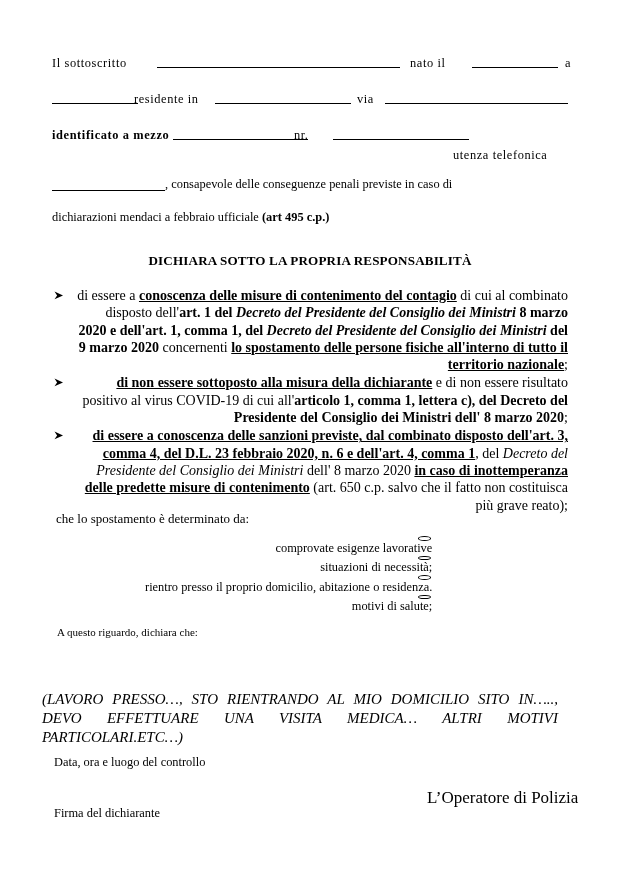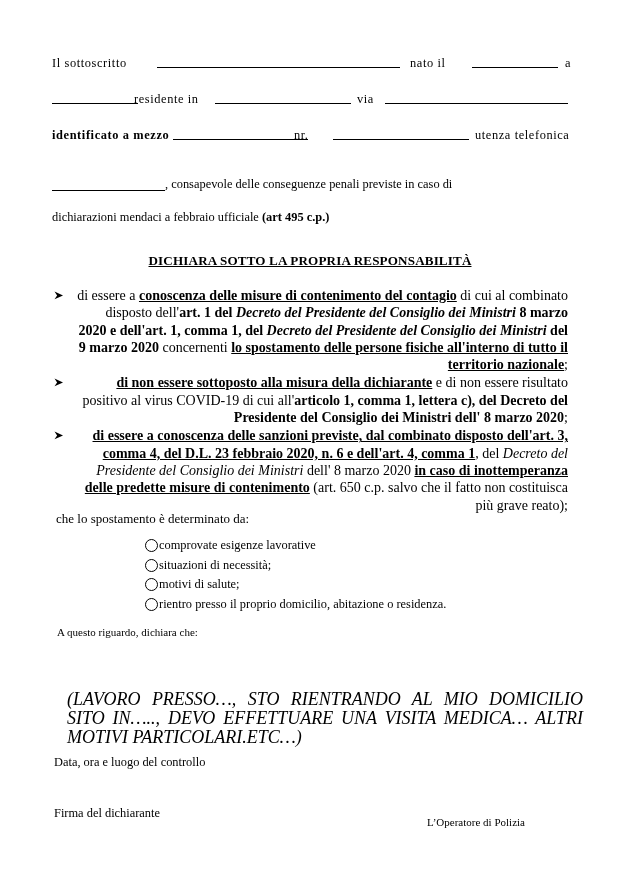--- a/index.html
+++ b/index.html
@@ -73,21 +73,20 @@
   
   .heading {
     position: absolute;
     left: 0;
     top: 253px;
     width: 620px;
     text-align: center;
     font-weight: bold;
     font-size: 13.1px;
     letter-spacing: 0.15px;
-    text-decoration: underline;
   }
 
   
   .bullets {
     position: absolute;
     left: 52px;
     top: 287px;
     width: 516px;
   }
   .bullet-item {
@@ -119,24 +118,25 @@
   }
 
   
   .options {
     position: absolute;
     left: 145px;
     top: 536px;
   }
   .option-row {
     display: flex;
-    align-items: center;
+    align-items: flex-end;
     height: 19.5px;
     font-size: 12.4px;
     white-space: nowrap;
+    flex-direction: column;
   }
   .circle-icon {
     width: 13px;
     height: 13px;
     min-width: 13px;
     border: 1.1px solid #000;
     border-radius: 50%;
     background: #fff;
     margin-right: 1px;
     box-sizing: border-box;
@@ -144,45 +144,45 @@
 
   
   .riguardo {
     position: absolute;
     left: 57px;
     top: 626px;
     font-size: 11px;
   }
   .example {
     position: absolute;
-    left: 67px;
+    left: 42px;
     top: 690px;
     width: 516px;
     font-style: italic;
     text-align: justify;
     line-height: 19px;
-    font-size: 18px;
+    font-size: 15px;
   }
   .datacontrol {
     position: absolute;
     left: 54px;
     top: 755px;
     font-size: 12.4px;
   }
   .firma {
     position: absolute;
     left: 54px;
     top: 806px;
     font-size: 12.4px;
   }
   .operatore {
     position: absolute;
     left: 427px;
-    top: 816px;
-    font-size: 11px;
+    top: 788px;
+    font-size: 17px;
   }
 </style>
 </head>
 <body>
 
 <div class="page">
 
   <div class="formblock">
 
     <div class="formline">
@@ -199,21 +199,21 @@
       <span class="blank fl-abs" style="left:163px; width:136px;"></span>
       <span class="lbl fl-abs" style="left:305px;">via</span>
       <span class="blank fl-abs" style="left:333px; width:183px;"></span>
     </div>
 
     <div class="formline">
       <span class="lbl fl-abs" style="left:0;font-weight:bold;">identificato a mezzo</span>
       <span class="blank fl-abs" style="left:121px; width:135px;"></span>
       <span class="lbl fl-abs" style="left:242px;">nr.</span>
       <span class="blank fl-abs" style="left:281px; width:136px;"></span>
-      <span class="lbl fl-abs" style="left:423px;">utenza  telefonica</span>
+      <span class="lbl fl-abs" style="left:401px;margin-top:20px;">utenza  telefonica</span>
     </div>
   </div>
 
   <div class="para para-consapevole">
     <span class="blank" style="width:113px;"></span><span>,</span>
     <span>consapevole delle conseguenze penali previste in caso di</span>
   </div>
 
   <div class="para para-mendaci">
     <span>dichiarazioni mendaci a febbraio ufficiale </span><b>(art 495 c.p.)</b>
@@ -257,26 +257,26 @@
     <div class="option-row">
       <span class="circle-icon"></span>
       <span>comprovate esigenze lavorative</span>
     </div>
     <div class="option-row">
       <span class="circle-icon"></span>
       <span>situazioni di necessità;</span>
     </div>
     <div class="option-row">
       <span class="circle-icon"></span>
+      <span>rientro presso il proprio domicilio, abitazione o residenza.</span>
+    </div>
+    <div class="option-row">
+      <span class="circle-icon"></span>
       <span>motivi di salute;</span>
     </div>
-    <div class="option-row">
-      <span class="circle-icon"></span>
-      <span>rientro presso il proprio domicilio, abitazione o residenza.</span>
-    </div>
   </div>
 
   <div class="riguardo">A questo riguardo, dichiara che:</div>
 
   <div class="example">(LAVORO PRESSO…, STO RIENTRANDO AL MIO DOMICILIO SITO IN….., DEVO EFFETTUARE UNA VISITA MEDICA… ALTRI MOTIVI PARTICOLARI.ETC…)</div>
 
   <div class="datacontrol">Data, ora e luogo del controllo</div>
 
   <div class="firma">Firma del dichiarante</div>
 

